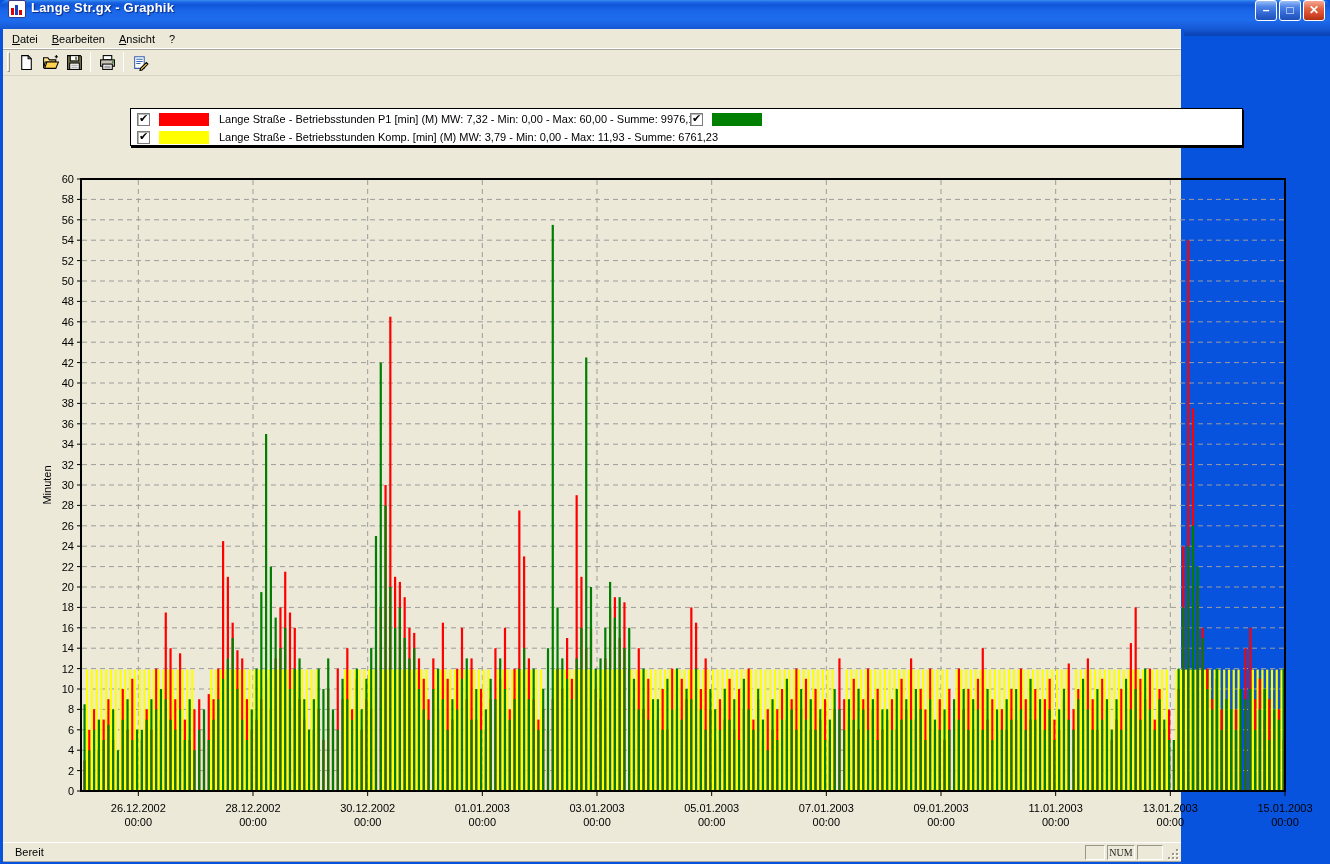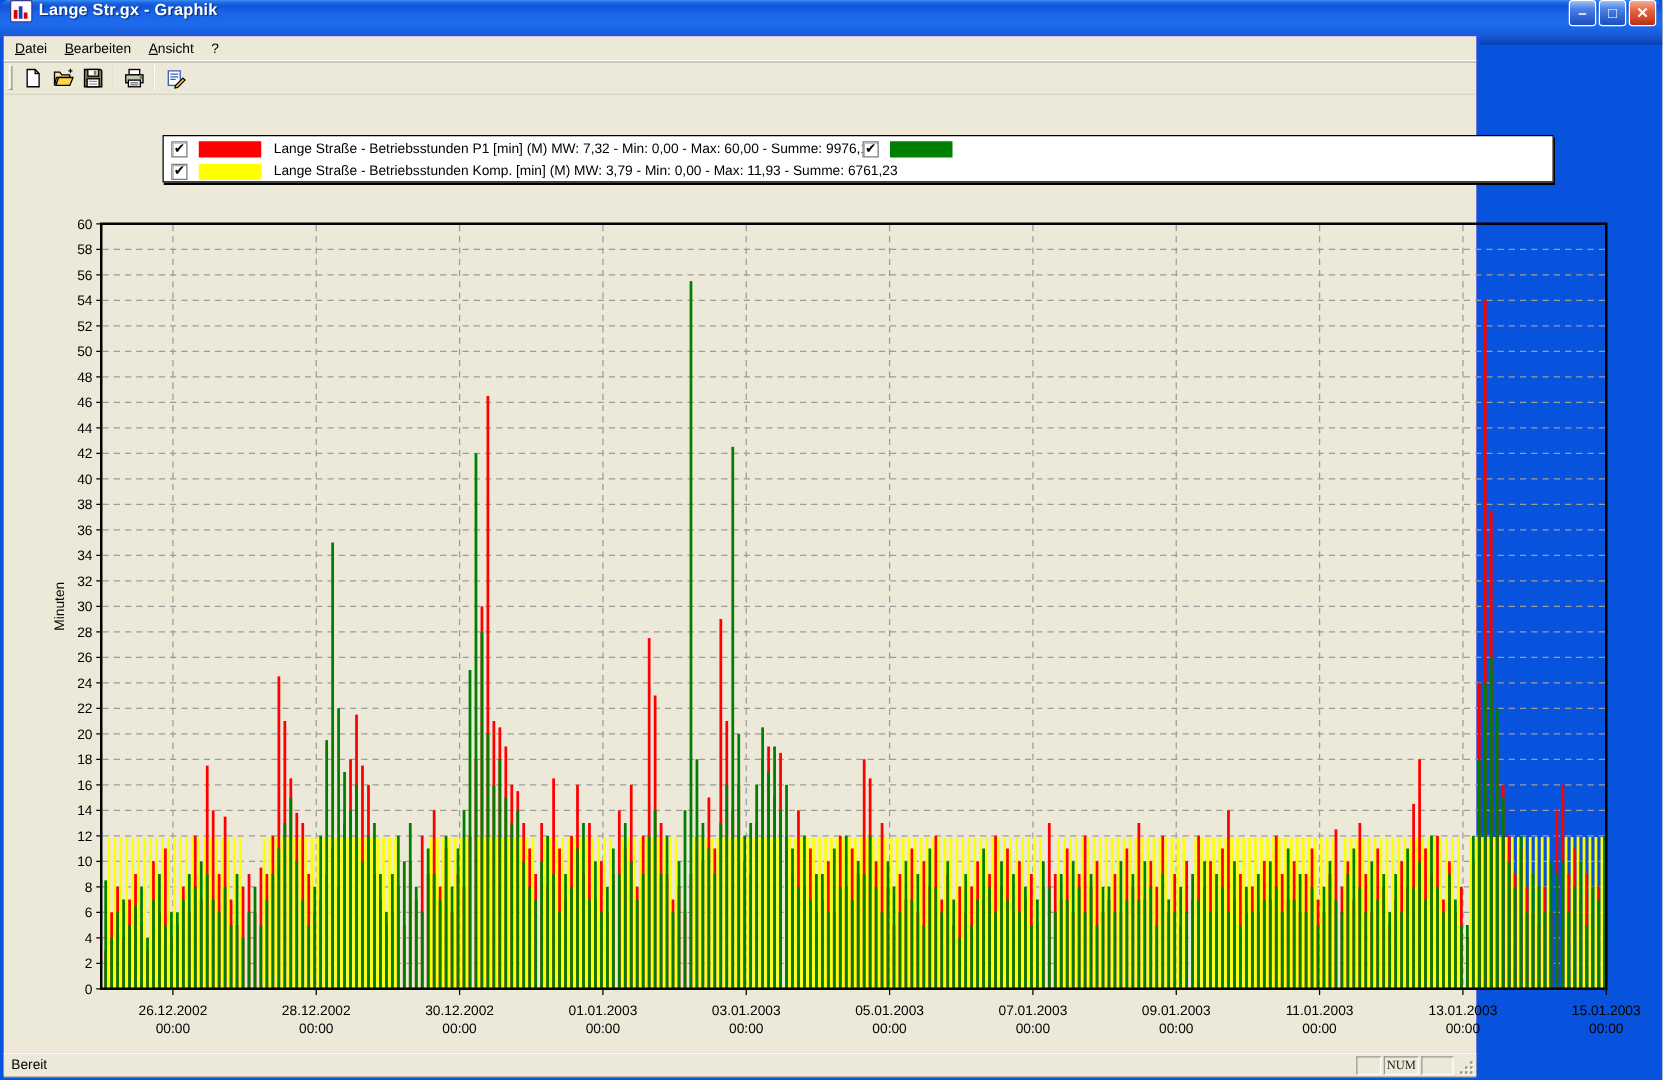--- a/index.html
+++ b/index.html
@@ -14,42 +14,42 @@
   .app-icon i{position:absolute;bottom:2px;background:#d00;width:3px;}
   .app-icon i:nth-child(1){left:2px;height:7px;}
   .app-icon i:nth-child(2){left:6px;height:10px;background:#1a3fbf;}
   .app-icon i:nth-child(3){left:10px;height:5px;}
   .title-text{color:#fff;font-weight:bold;font-size:13px;text-shadow:1px 1px 1px #0a2a7a;letter-spacing:.2px;}
   .win-buttons{margin-left:auto;display:flex;gap:2px;}
   .win-btn{width:22px;height:21px;border-radius:3px;border:1px solid #fff;color:#fff;font-size:12px;line-height:18px;text-align:center;
     background:linear-gradient(180deg,#9DC1F5 0%,#4E84E8 30%,#2F63D0 70%,#1D4FB8 100%);font-weight:bold;cursor:default;}
   .win-btn.close{background:linear-gradient(180deg,#F4A996 0%,#E1643F 40%,#D6492A 70%,#B23115 100%);}
   
-  .frame{position:absolute;left:0;top:29px;width:1184px;height:835px;border:3px solid #0853DD;border-top:none;background:#d946ef;border-bottom-width:4px;}
+  .frame{position:absolute;left:0;top:29px;width:1184px;height:835px;border:3px solid #0853DD;border-top:none;background:#ffffff;border-bottom-width:4px;}
   
   .menubar{height:19px;display:flex;align-items:center;padding-left:2px;font-size:11px;color:#000;background:#ECE9D8;}
   .menu-item{padding:2px 7px;cursor:default;}
   .menu-item u{text-decoration:underline;}
   
   .toolbar{height:28px;display:flex;align-items:center;background:#ECE9D8;border-top:1px solid #fff;box-shadow:0 1px 0 #aca899 inset;padding-left:2px;border-bottom:1px solid #d8d4c4;}
   .tb-handle{width:3px;height:20px;border-left:1px solid #fff;border-top:1px solid #fff;border-right:1px solid #9a9788;border-bottom:1px solid #9a9788;margin:0 4px 0 2px;}
   .tb-btn{width:24px;height:23px;display:flex;align-items:center;justify-content:center;border:1px solid transparent;}
   .tb-sep{width:1px;height:20px;background:#9a9788;border-right:1px solid #fff;margin:0 4px;}
   
   .client{position:relative;height:766px;background:#ECE9D8;}
   
   .legend{position:absolute;left:127px;top:32px;width:1113px;height:38px;background:#fff;border:1px solid #000;
     box-shadow:1px 2px 0 #000;display:grid;grid-template-columns:553px 1fr;grid-auto-rows:18px;align-items:center;padding-top:1px;}
   .legend-item{display:flex;align-items:center;height:18px;padding-left:6px;}
   .checkbox{width:13px;height:13px;background:#fff;border:1px solid #7b7b7b;box-shadow:inset 1px 1px 0 #b5b5b5;position:relative;flex:0 0 auto;}
   .checkbox span{position:absolute;left:1px;top:-2px;font-size:11px;color:#000;}
   .swatch{width:50px;height:13px;margin-left:9px;flex:0 0 auto;}
   .legend-label{font-size:11px;color:#000;margin-left:10px;white-space:nowrap;}
   
-  .statusbar{height:19px;background:#ECE9D8;border-top:1px solid #fff;box-shadow:0 1px 0 #aca899;display:flex;align-items:center;font-size:11px;padding-left:6px;color:#000;}
+  .statusbar{height:19px;background:#ECE9D8;border-top:1px solid #fff;box-shadow:0 1px 0 #aca899;display:flex;align-items:center;font-size:11px;padding-left:12px;color:#000;}
   .status-right{margin-left:auto;display:flex;align-items:center;gap:2px;margin-right:2px;font-family:Liberation Serif, serif;}
   .status-pane{height:15px;border:1px solid;border-color:#9a9788 #fff #fff #9a9788;font-size:10px;display:flex;align-items:center;justify-content:center;color:#222;}
   .grip{width:14px;height:15px;position:relative;}
   .grip i{position:absolute;width:2px;height:2px;background:#9a9788;box-shadow:1px 1px 0 #fff;}
   svg text{font-family:"Liberation Sans",sans-serif;}
 </style>
 </head>
 <body>
 
 <div class="window">

